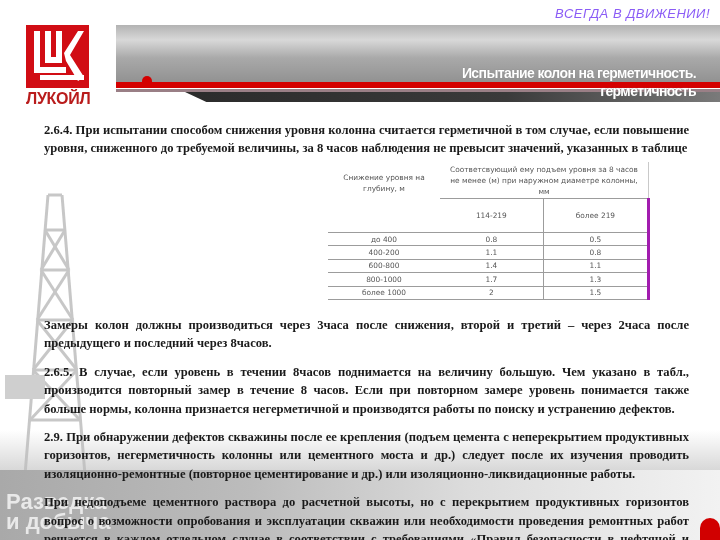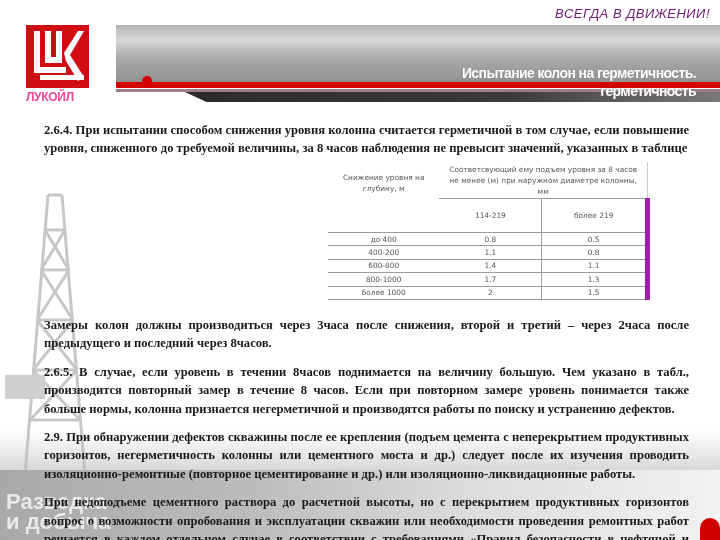--- a/index.html
+++ b/index.html
@@ -23,29 +23,29 @@
     font-family:"Liberation Sans", sans-serif; font-weight:bold; font-size:22px; line-height:20px;
   }
   .red-dot-bottom {
     position:absolute; left:700px; top:518px; width:20px; height:26px;
     background:#d10000; border-radius:10px 10px 0 0;
   }
   .tower { position:absolute; left:0; top:190px; opacity:0.55; }
 
   
   .tagline {
-    position:absolute; right:10px; top:6px; color:#701a75;
+    position:absolute; right:10px; top:6px; color:#8b5cf6;
     font-family:"Liberation Sans", sans-serif; font-style:italic; font-size:13px; letter-spacing:0.5px;
   }
   .logo-box {
     position:absolute; left:26px; top:25px; width:63px; height:63px; background:#d10d14;
   }
   .logo-text {
     position:absolute; left:26px; top:90px; width:66px;
-    font-family:"Liberation Sans", sans-serif; font-weight:bold; font-size:12px; color:#ec4899; letter-spacing:-0.3px;
+    font-family:"Liberation Sans", sans-serif; font-weight:bold; font-size:16px; color:#b91c1c; letter-spacing:-0.3px;
   }
   .title-bar {
     position:absolute; left:116px; top:25px; width:604px; height:60px;
     background:linear-gradient(to bottom, #b3b3b3 0%, #d8d8d8 25%, #a9a9a9 55%, #8f8f8f 100%);
   }
   .title-bar-red {
     position:absolute; left:116px; top:82px; width:604px; height:6px; background:#d40000;
   }
   .title-bar-stripe {
     position:absolute; left:116px; top:89px; width:604px; height:3px; background:#9a7f86;
@@ -76,21 +76,21 @@
   
   .tbl {
     position:absolute; left:328px; top:162px; width:322px;
     border-collapse:collapse; font-family:"DejaVu Sans", sans-serif; font-size:7.4px; color:#555;
   }
   .tbl td { text-align:center; padding:0; height:12.4px; border-bottom:1px solid #9c9c9c; }
   .tbl .h1 td { height:36px; border-bottom:1px solid #9c9c9c; line-height:11px; }
   .tbl .h2 td { height:33px; }
   .tbl .c1 { width:102px; }
   .tbl .c2 { width:110px; border-right:1px solid #9c9c9c; }
-  .tbl .c3 { width:110px; border-right:5px solid #a21caf; }
+  .tbl .c3 { width:110px; border-right:3px solid #a21caf; }
   .tbl .hspan { border-right:1px solid #c9c9c9; }
   .tbl .left-head { border-bottom:1px solid #9c9c9c; }
 </style>
 </head>
 <body>
 
 <div class="bg-scene">
   <svg class="tower" width="110" height="290" viewBox="0 0 110 290">
     <g stroke="#9a9a9a" stroke-width="3" fill="none">
       <line x1="25" y1="285" x2="48" y2="5"></line>

